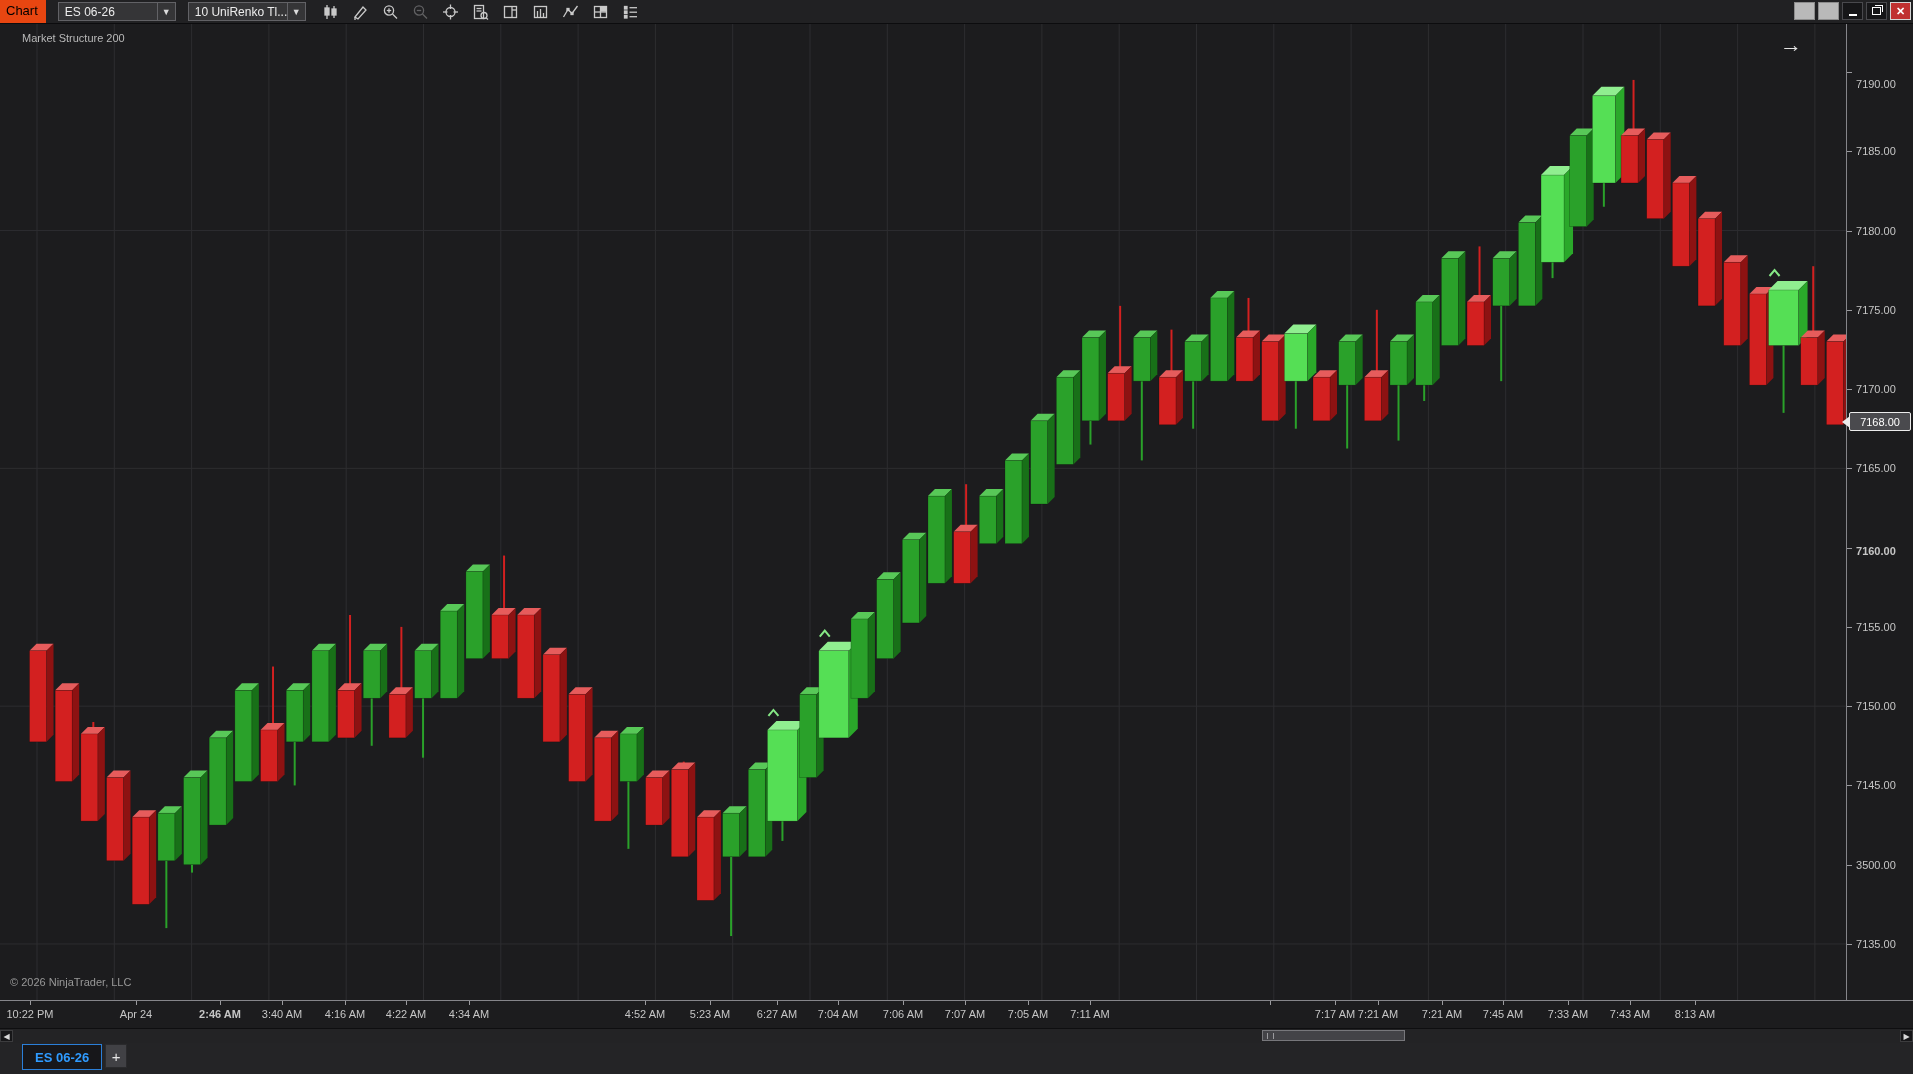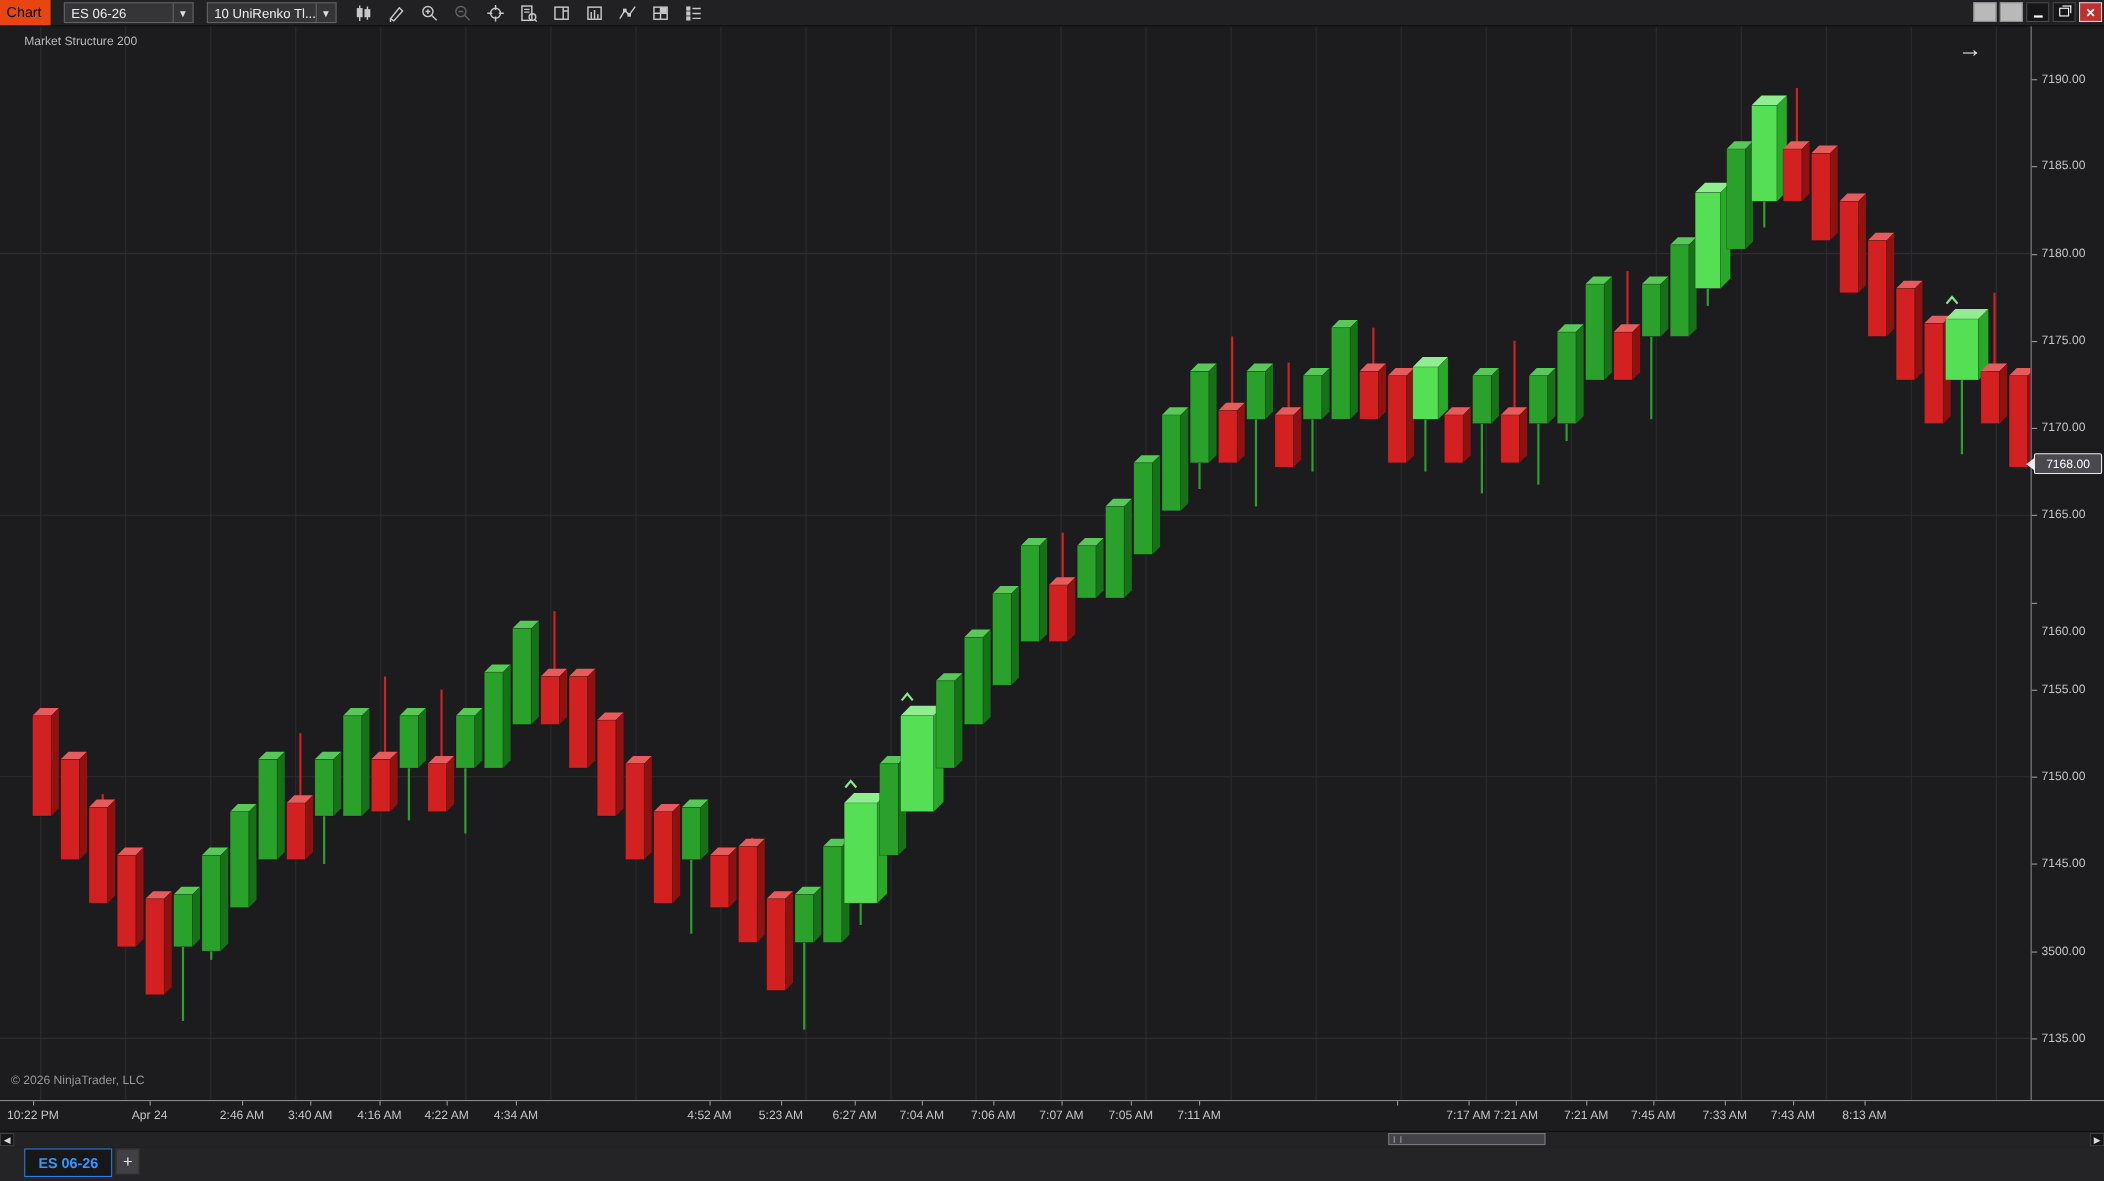--- a/index.html
+++ b/index.html
@@ -506,53 +506,53 @@
         </svg>
       <div class="indicator-label">Market Structure 200</div>
       <div class="copyright">© 2026 NinjaTrader, LLC</div>
       <div class="nav-arrow">→</div>
     </div>
     <div class="y-axis" id="yaxis">
       <div class="price-box" id="pricebox" style="top: 388px;">
         <span>7168.00</span>
       </div>
     <div class="ytickmark" style="top: 48px;"></div>
-        <div class="ytick" style="top: 42px;">7190.00</div>
+        <div class="ytick" style="top: 54px;">7190.00</div>
         <div class="ytickmark" style="top: 127px;"></div>
         <div class="ytick" style="top: 121px;">7185.00</div>
         <div class="ytickmark" style="top: 207px;"></div>
         <div class="ytick" style="top: 201px;">7180.00</div>
         <div class="ytickmark" style="top: 286px;"></div>
         <div class="ytick" style="top: 280px;">7175.00</div>
         <div class="ytickmark" style="top: 365px;"></div>
         <div class="ytick" style="top: 359px;">7170.00</div>
         <div class="ytickmark" style="top: 444px;"></div>
         <div class="ytick" style="top: 438px; text-align: right;">7165.00</div>
         <div class="ytickmark" style="top: 524px;"></div>
-        <div class="ytick" style="top: 544px;">7160.00</div>
+        <div class="ytick" style="top: 521px; font-weight: bold;">7160.00</div>
         <div class="ytickmark" style="top: 603px;"></div>
         <div class="ytick" style="top: 597px;">7155.00</div>
         <div class="ytickmark" style="top: 682px;"></div>
         <div class="ytick" style="top: 676px;">7150.00</div>
         <div class="ytickmark" style="top: 761px;"></div>
         <div class="ytick" style="top: 755px;">7145.00</div>
         <div class="ytickmark" style="top: 841px;"></div>
         <div class="ytick" style="top: 835px;">3500.00</div>
         <div class="ytickmark" style="top: 920px;"></div>
         <div class="ytick" style="top: 914px;">7135.00</div>
       </div>
   </div>
 
   <div class="x-axis" id="xaxis">
       <div class="xtickmark" style="left: 30px;"></div>
       <div class="xlabel" style="left: 30px; text-align: center;">10:22 PM</div>
       <div class="xtickmark" style="left: 136px;"></div>
       <div class="xlabel" style="left: 136px;">Apr 24</div>
       <div class="xtickmark" style="left: 220px;"></div>
-      <div class="xlabel" style="left: 220px;">2:46 AM</div>
+      <div class="xlabel" style="left: 220px; font-weight: bold;">2:46 AM</div>
       <div class="xtickmark" style="left: 282px;"></div>
       <div class="xlabel" style="left: 282px;">3:40 AM</div>
       <div class="xtickmark" style="left: 345px;"></div>
       <div class="xlabel" style="left: 345px;">4:16 AM</div>
       <div class="xtickmark" style="left: 406px;"></div>
       <div class="xlabel" style="left: 406px;">4:22 AM</div>
       <div class="xtickmark" style="left: 469px;"></div>
       <div class="xlabel" style="left: 469px;">4:34 AM</div>
       <div class="xtickmark" style="left: 645px;"></div>
       <div class="xlabel" style="left: 645px;">4:52 AM</div>

